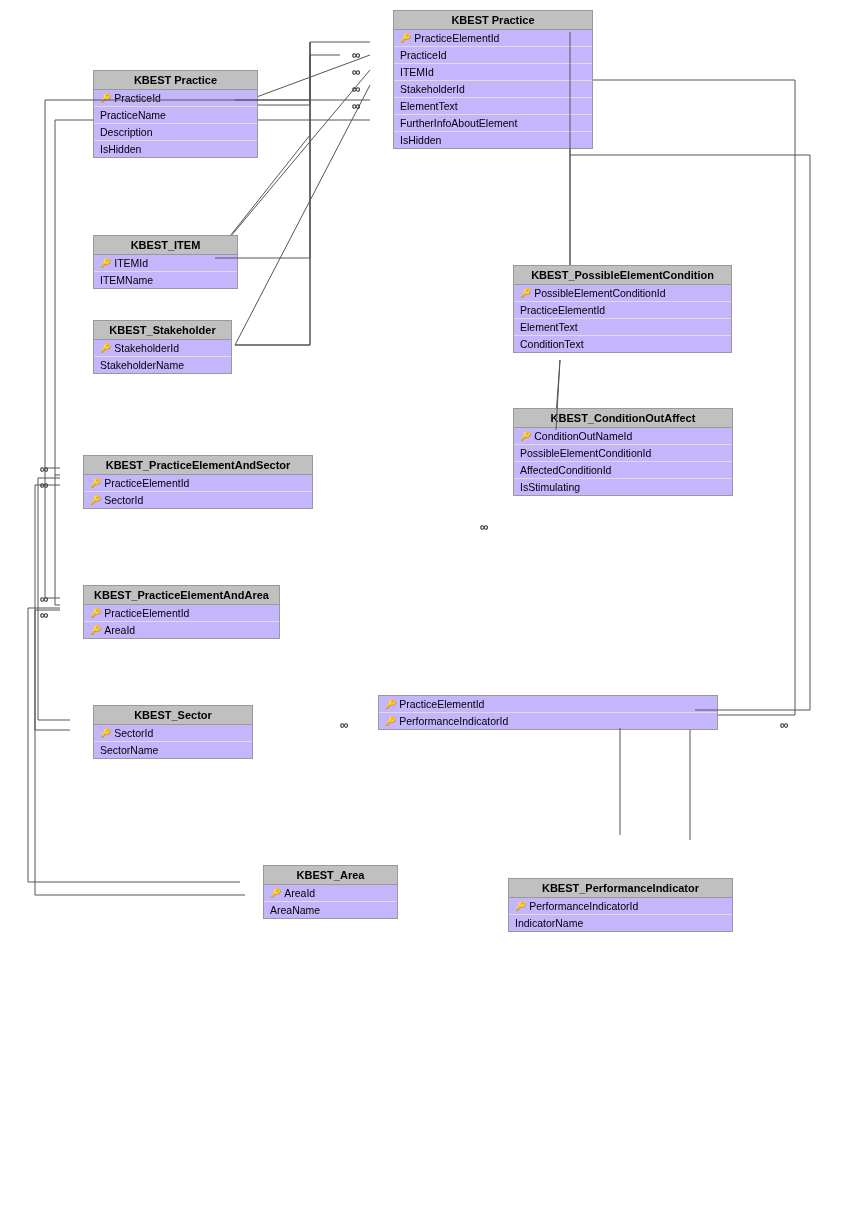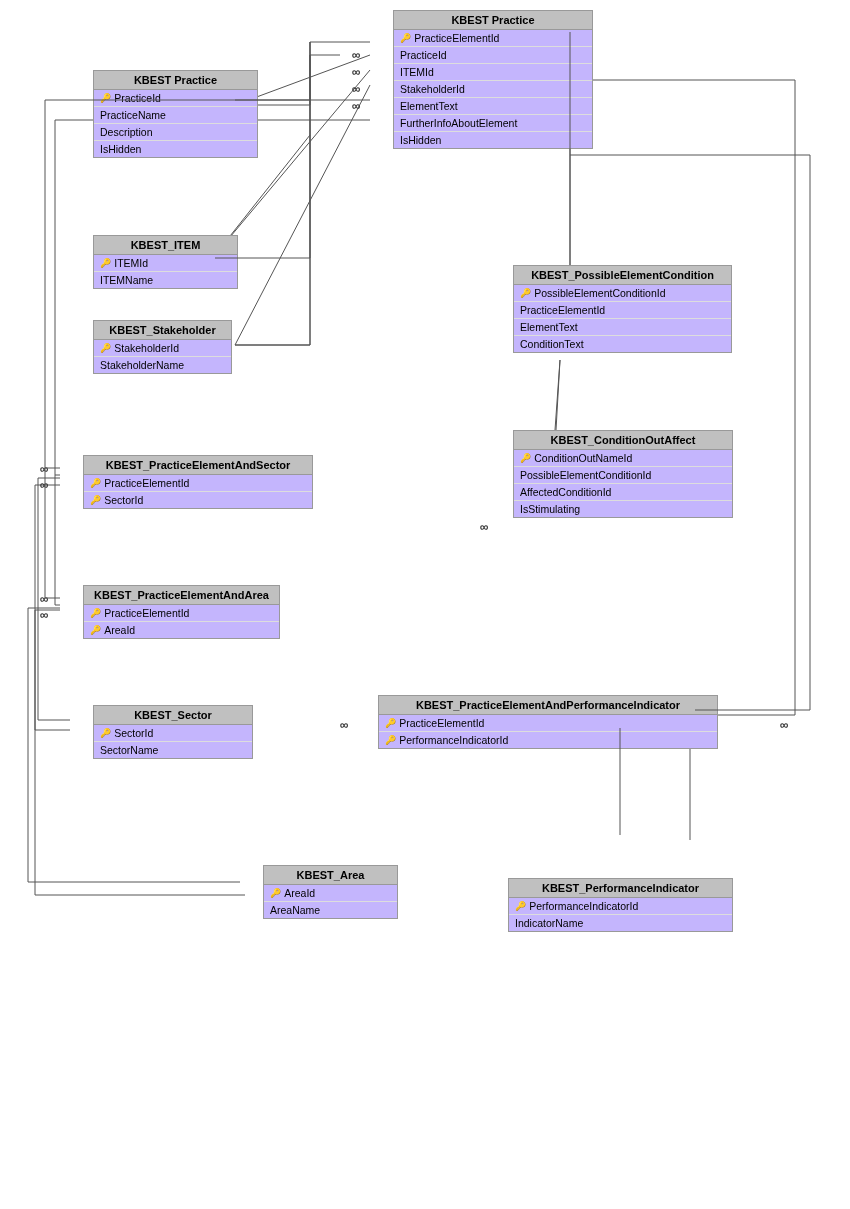--- a/index.html
+++ b/index.html
@@ -195,21 +195,21 @@
       <span>PracticeElementId</span>
     </div>
     <div class="entity-row">
       <span>ElementText</span>
     </div>
     <div class="entity-row">
       <span>ConditionText</span>
     </div>
   </div>
 
-  <div class="entity-box" style="left:490px; top:430px; width:220px;">
+  <div class="entity-box" style="left:490px; top:408px; width:220px;">
     <div class="entity-header">KBEST_ConditionOutAffect</div>
     <div class="entity-row">
       <span class="pk-icon">🔑</span>
       <span>ConditionOutNameId</span>
     </div>
     <div class="entity-row">
       <span>PossibleElementConditionId</span>
     </div>
     <div class="entity-row">
       <span>AffectedConditionId</span>
@@ -237,21 +237,20 @@
       <span class="pk-icon">🔑</span>
       <span>PracticeElementId</span>
     </div>
     <div class="entity-row">
       <span class="pk-icon">🔑</span>
       <span>AreaId</span>
     </div>
   </div>
 
   <div class="entity-box" style="left:355px; top:695px; width:340px;">
-    <div class="entity-header">KBEST_PracticeElementAndPerformanceIndicator</div>
     <div class="entity-row">
       <span class="pk-icon">🔑</span>
       <span>PracticeElementId</span>
     </div>
     <div class="entity-row">
       <span class="pk-icon">🔑</span>
       <span>PerformanceIndicatorId</span>
     </div>
   </div>
 

